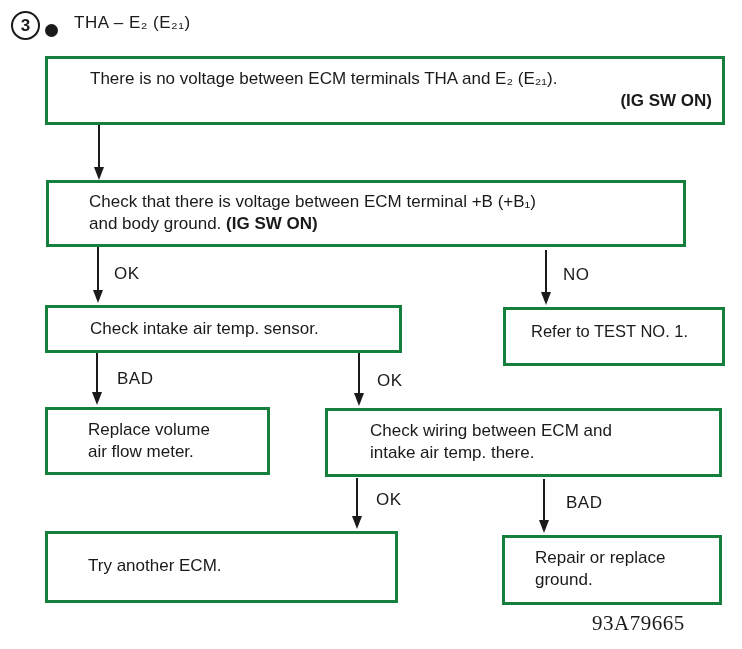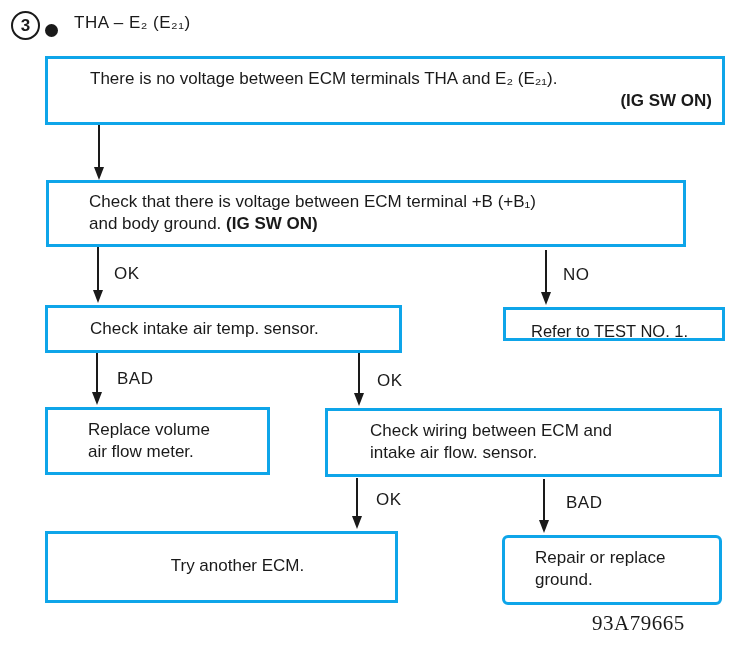--- a/index.html
+++ b/index.html
@@ -25,35 +25,35 @@
     width: 13px; height: 13px;
     background: #1a1a1a; border-radius: 50%;
   }
   .flow-title {
     position: absolute; left: 74px; top: 13px;
     font-size: 17px; font-weight: normal; letter-spacing: 0.5px;
   }
   
   .fbox {
     position: absolute;
-    border: 3px solid #0ea5e9;
+    border: 3px solid #15803d;
     background: #ffffff;
     box-sizing: border-box;
     font-size: 17px;
     line-height: 22px;
   }
   .fbox .bold { font-weight: bold; text-align: right; }
   #box-start        { left: 45px;  top: 56px;  width: 680px; height: 69px; padding: 9px 10px 0 42px; }
   #box-check-voltage{ left: 46px;  top: 180px; width: 640px; height: 67px; padding: 8px 10px 0 40px; }
   #box-check-sensor { left: 45px;  top: 305px; width: 357px; height: 48px; padding: 10px 8px 0 42px; }
-  #box-refer-test   { left: 503px; top: 307px; width: 222px; height: 34px; padding: 10px 6px 0 25px; font-size: 16.5px; }
+  #box-refer-test   { left: 503px; top: 307px; width: 222px; height: 59px; padding: 10px 6px 0 25px; font-size: 16.5px; }
   #box-replace-meter{ left: 45px;  top: 407px; width: 225px; height: 68px; padding: 9px 8px 12px 40px; }
   #box-check-wiring { left: 325px; top: 408px; width: 397px; height: 69px; padding: 9px 8px 0 42px; }
-  #box-try-ecm      { left: 45px;  top: 531px; width: 353px; height: 72px; padding: 21px 8px 0 40px; text-align: center; }
-  #box-repair-wiring{ left: 502px; top: 535px; width: 220px; height: 70px; padding: 9px 8px 0 30px; border-radius: 6px; }
+  #box-try-ecm      { left: 45px;  top: 531px; width: 353px; height: 72px; padding: 21px 8px 0 40px; }
+  #box-repair-wiring{ left: 502px; top: 535px; width: 220px; height: 70px; padding: 9px 8px 0 30px; }
   
   .vline {
     position: absolute; width: 2px; background: #1a1a1a;
   }
   .arrowhead {
     position: absolute; width: 0; height: 0;
     border-left: 5px solid transparent;
     border-right: 5px solid transparent;
     border-top: 13px solid #1a1a1a;
   }
@@ -115,21 +115,21 @@
   <div class="arrowhead" style="left:354px; top:393px;"></div>
   <div class="branch-label" style="left:377px; top:371px;">OK</div>
 
   <div class="fbox" id="box-replace-meter">
     <div>Replace volume</div>
     <div>air flow meter.</div>
   </div>
 
   <div class="fbox" id="box-check-wiring">
     <div>Check wiring between ECM and</div>
-    <div>intake air flow. sensor.</div>
+    <div>intake air temp. there.</div>
   </div>
 
   <div class="vline" style="left:356px; top:478px; height:39px;"></div>
   <div class="arrowhead" style="left:352px; top:516px;"></div>
   <div class="branch-label" style="left:376px; top:490px;">OK</div>
 
   <div class="vline" style="left:543px; top:479px; height:42px;"></div>
   <div class="arrowhead" style="left:539px; top:520px;"></div>
   <div class="branch-label" style="left:566px; top:493px;">BAD</div>
 

